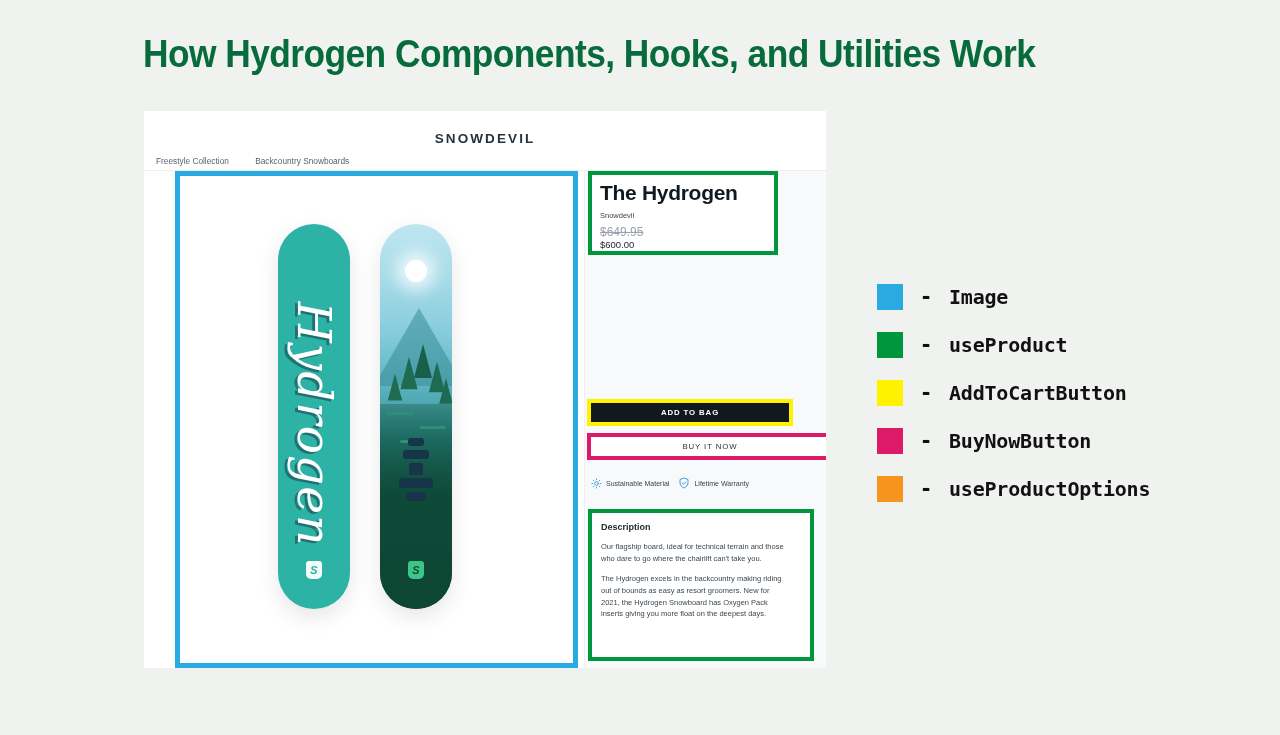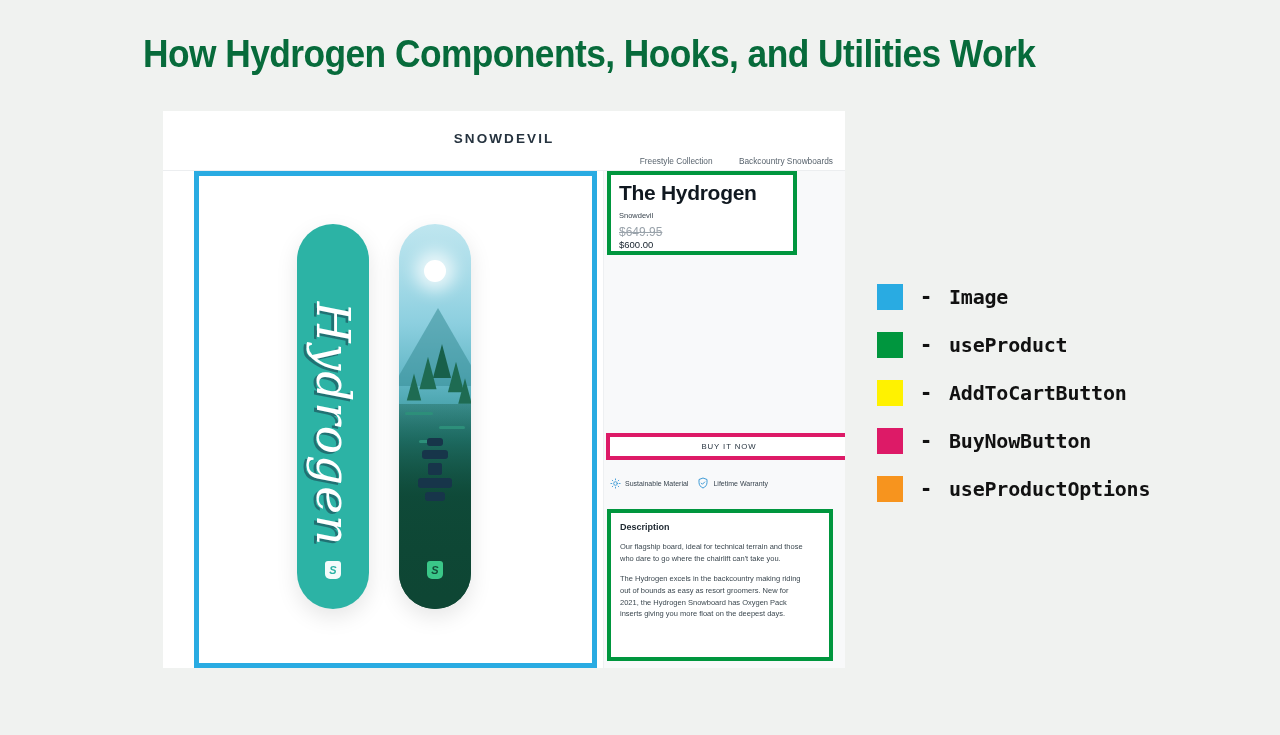--- a/index.html
+++ b/index.html
@@ -26,38 +26,37 @@
     white-space: nowrap;
   }
 
   
   .card {
     position: absolute;
     left: 144px; top: 111px;
     width: 682px; height: 557px;
     background: #ffffff;
     overflow: hidden;
-    margin-left: 19px;
   }
 
   
   .store-head {
     position: absolute; left: 0; top: 0; width: 682px; height: 60px;
     background: #ffffff;
     border-bottom: 1px solid #eceef0;
   }
   .store-name {
     position: absolute; left: 0; top: 20px; width: 682px;
     text-align: center;
     font-size: 13.5px; font-weight: bold; letter-spacing: 2.1px;
     color: #26333f;
   }
   .store-nav {
     position: absolute; left: 0; top: 45px; width: 682px;
-    text-align: right;
+    text-align: left;
     font-size: 8.3px; color: #58636d;
   }
   .store-nav span { margin: 0 12px; }
 
   
   .body-cols { position: absolute; left: 0; top: 60px; width: 682px; height: 497px; }
 
   
   .img-region {
     position: absolute; left: 31px; top: 0px;
@@ -301,20 +300,23 @@
         <div class="hl hl-green box-product">
           <div class="p-title">The Hydrogen</div>
           <div class="p-vendor">Snowdevil</div>
           <div class="p-was">$649.95</div>
           <div class="p-now">$600.00</div>
         </div>
 
 
         <div class="size-chart">Size Chart</div>
 
+        <div class="hl hl-yellow box-addtobag">
+          <div class="btn-addtobag">ADD TO BAG</div>
+        </div>
 
         <div class="hl hl-pink box-buynow">
           <div class="btn-buynow">BUY IT NOW</div>
         </div>
 
         <div class="badges">
           <div class="badge">
             <span>
               <svg width="11" height="11" viewBox="0 0 24 24" fill="none" stroke="#3f9bd6" stroke-width="2" stroke-linecap="round">
                 <circle cx="12" cy="12" r="4"></circle>

